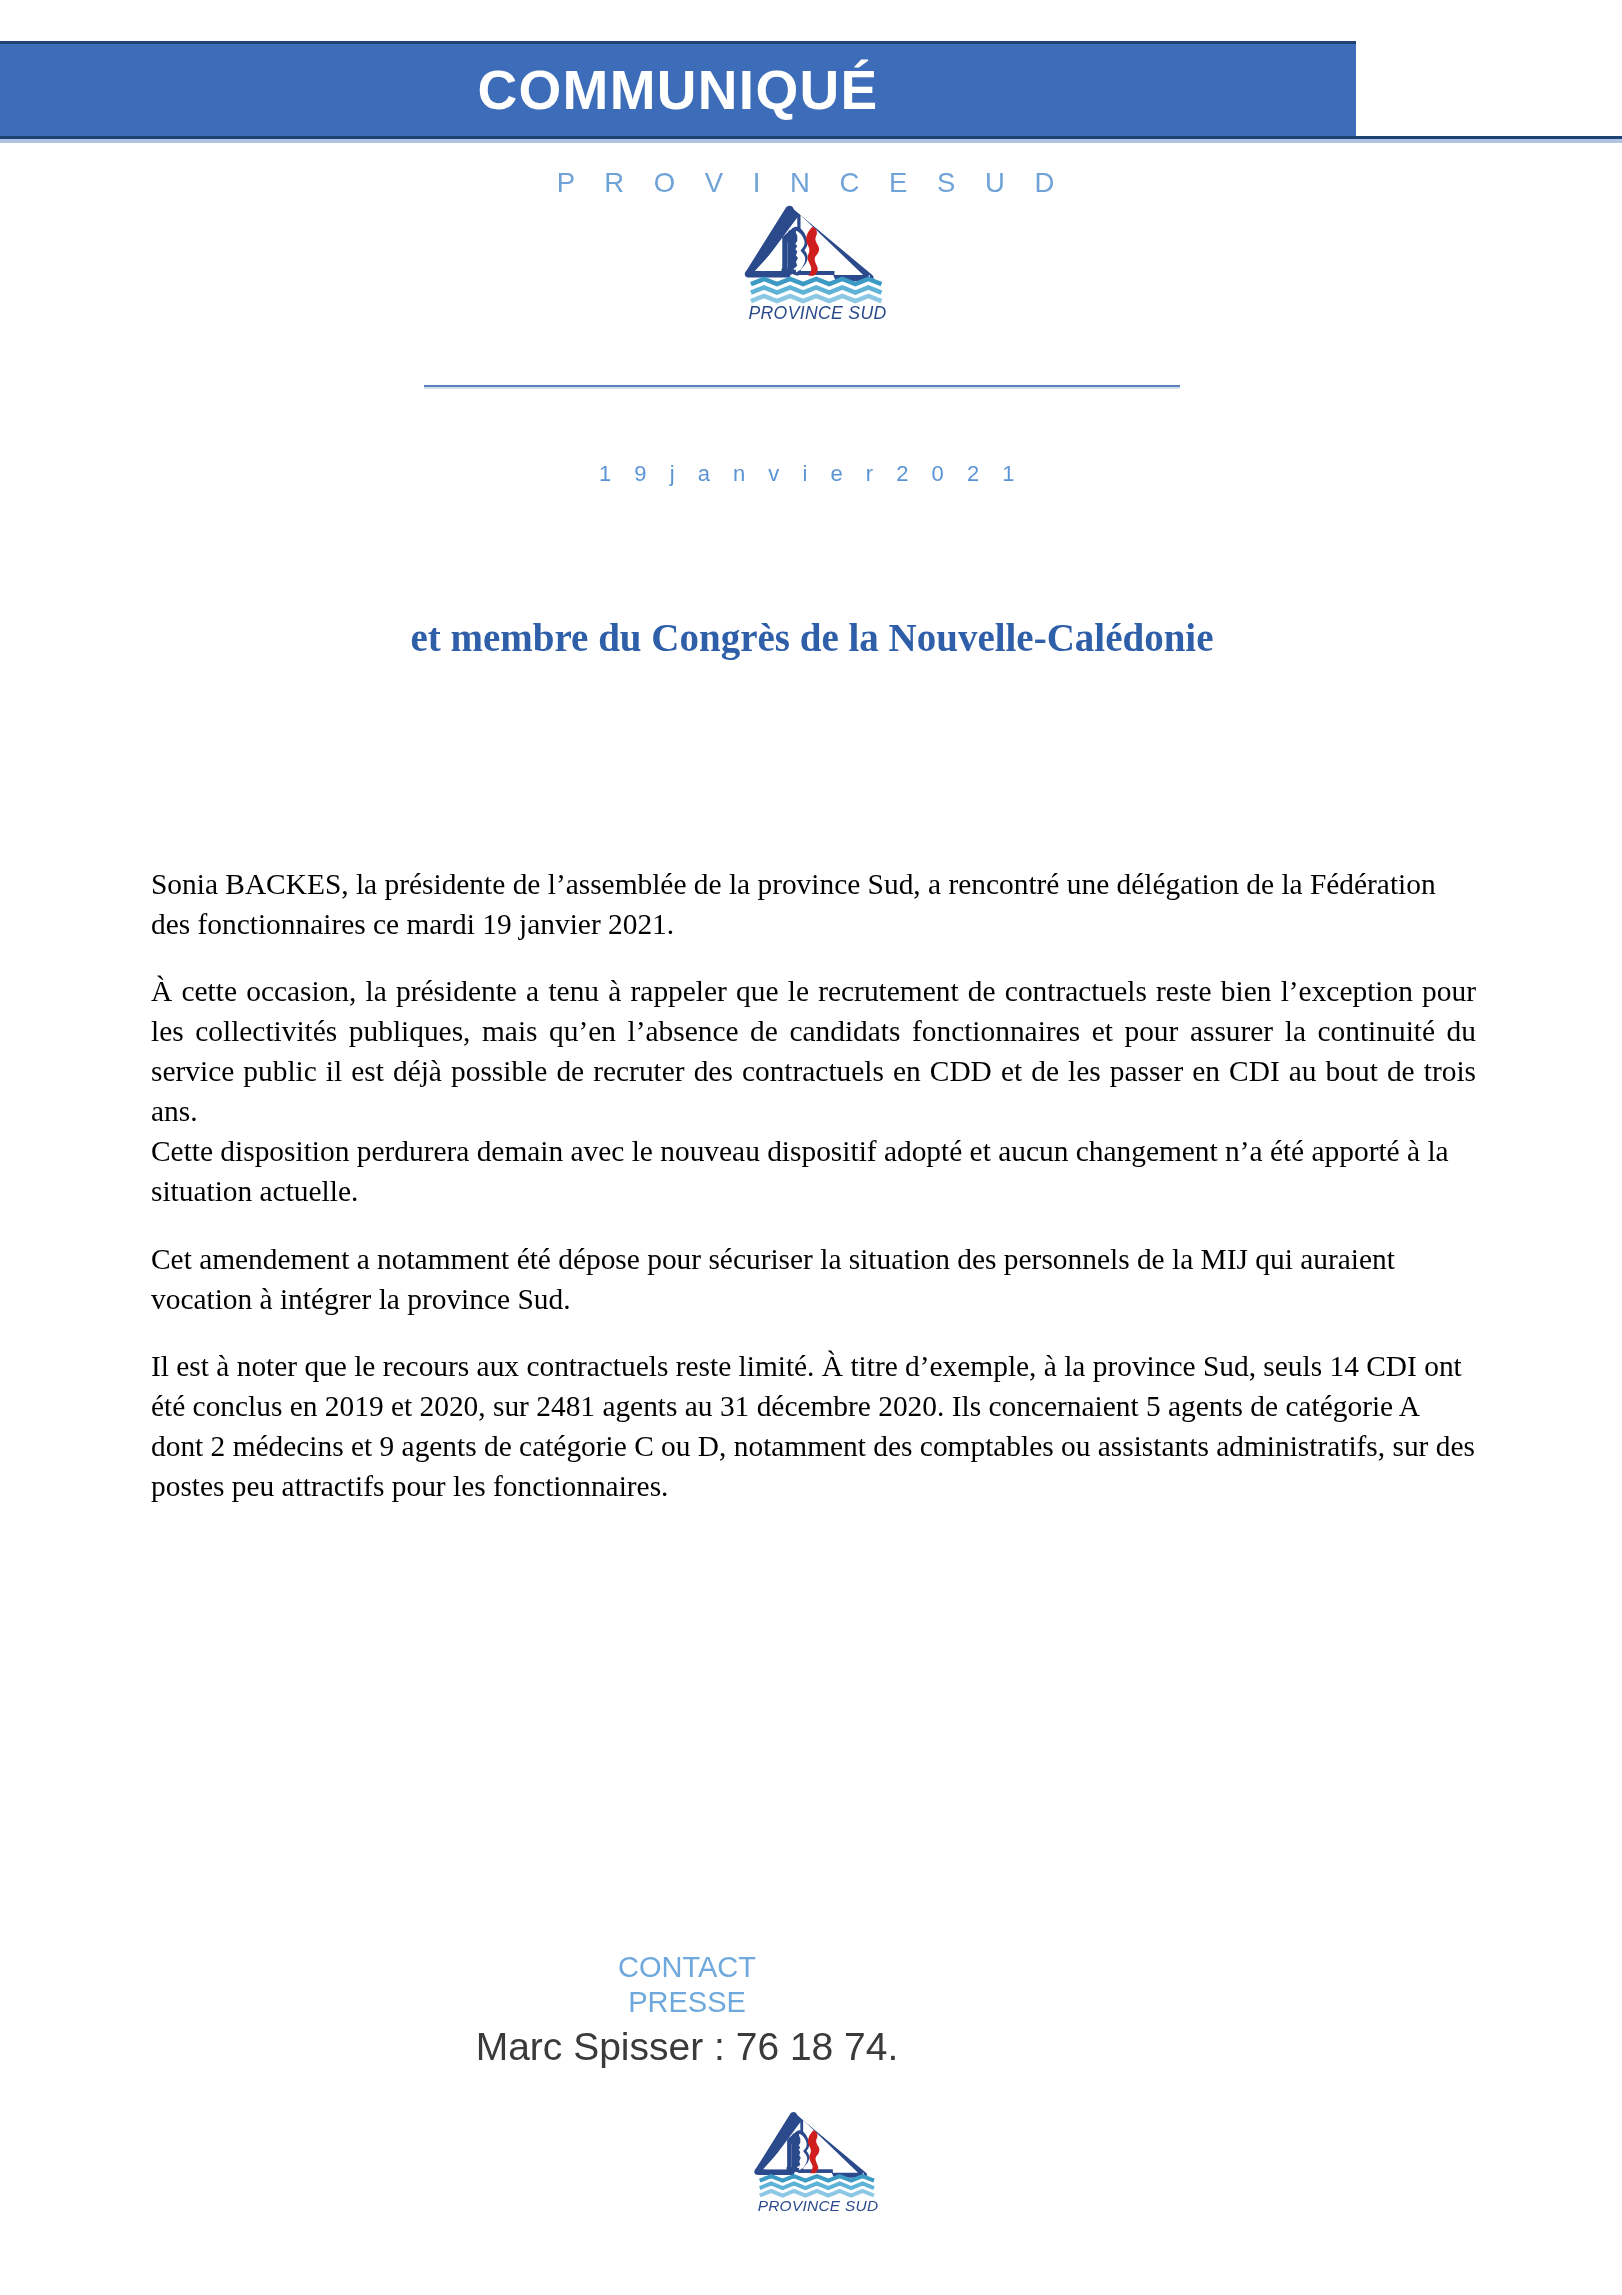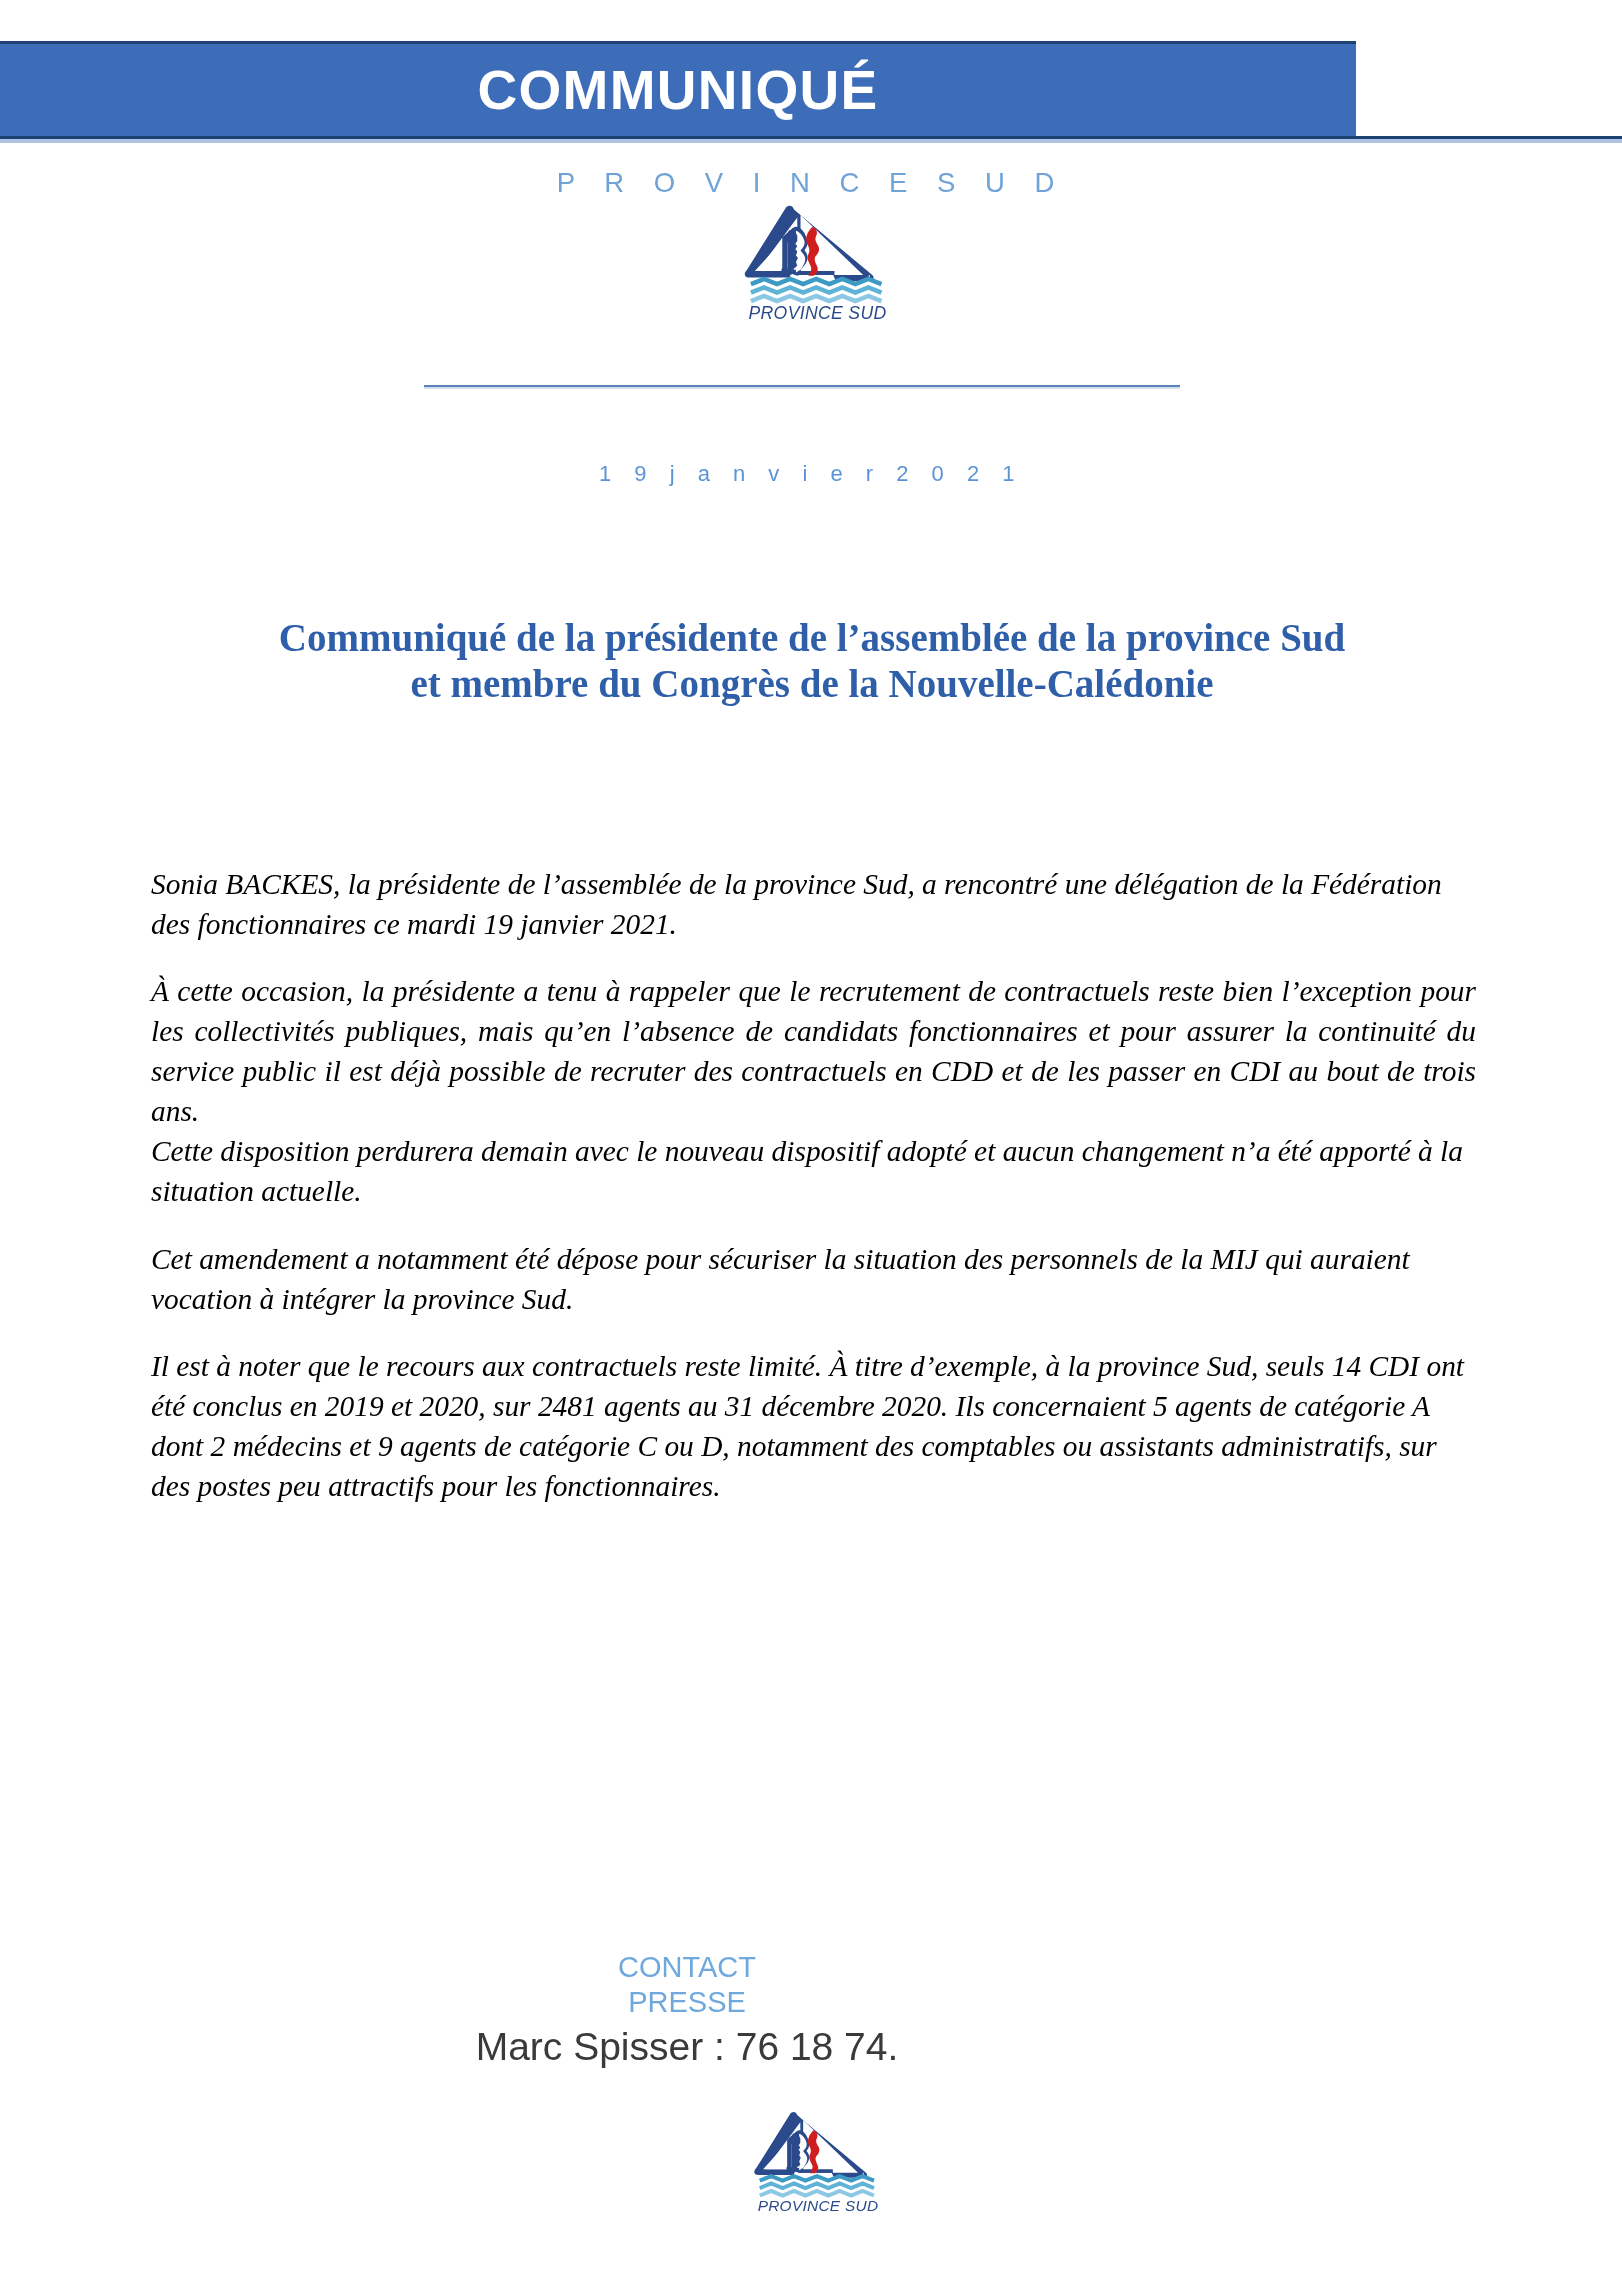--- a/index.html
+++ b/index.html
@@ -145,21 +145,20 @@
     width: 1325px;
   }
   .para {
     color: #000000;
     font-family: "Liberation Serif", serif;
     font-size: 29.4px;
     line-height: 1.36;
     text-align: justify;
     text-justify: inter-word;
     margin: 0 0 27.5px 0;
-    font-style: italic;
   }
   .para:last-child { margin-bottom: 0; }
   .para .sub { display: block; text-align: justify; }
   .para .lastline { text-align: left; }
 
   
   .contact-block {
     position: absolute;
     left: 0;
     top: 1950px;
@@ -226,21 +225,20 @@
       <text x="126" y="185" text-anchor="middle" font-family="Liberation Sans, sans-serif" font-size="27" font-style="italic" font-weight="400" letter-spacing="0.5" fill="#2A4A8C">PROVINCE SUD</text>
     </svg>
   </div>
 
   <div class="divider"></div>
   <div class="divider-shadow"></div>
 
   <div class="doc-date">1 9   j a n v i e r   2 0 2 1</div>
 
   <div class="doc-title">
-    <span class="tline">Communiqué de la présidente de l’assemblée de la province Sud</span>
     <span class="tline">et membre du Congrès de la Nouvelle-Calédonie</span>
   </div>
 
   <div class="body-block">
 
     <p class="para">
       <span class="sub lastline">Sonia BACKES, la présidente de l’assemblée de la province Sud, a rencontré une délégation de la Fédération des fonctionnaires ce mardi 19 janvier 2021.</span>
     </p>
 
     <p class="para">

